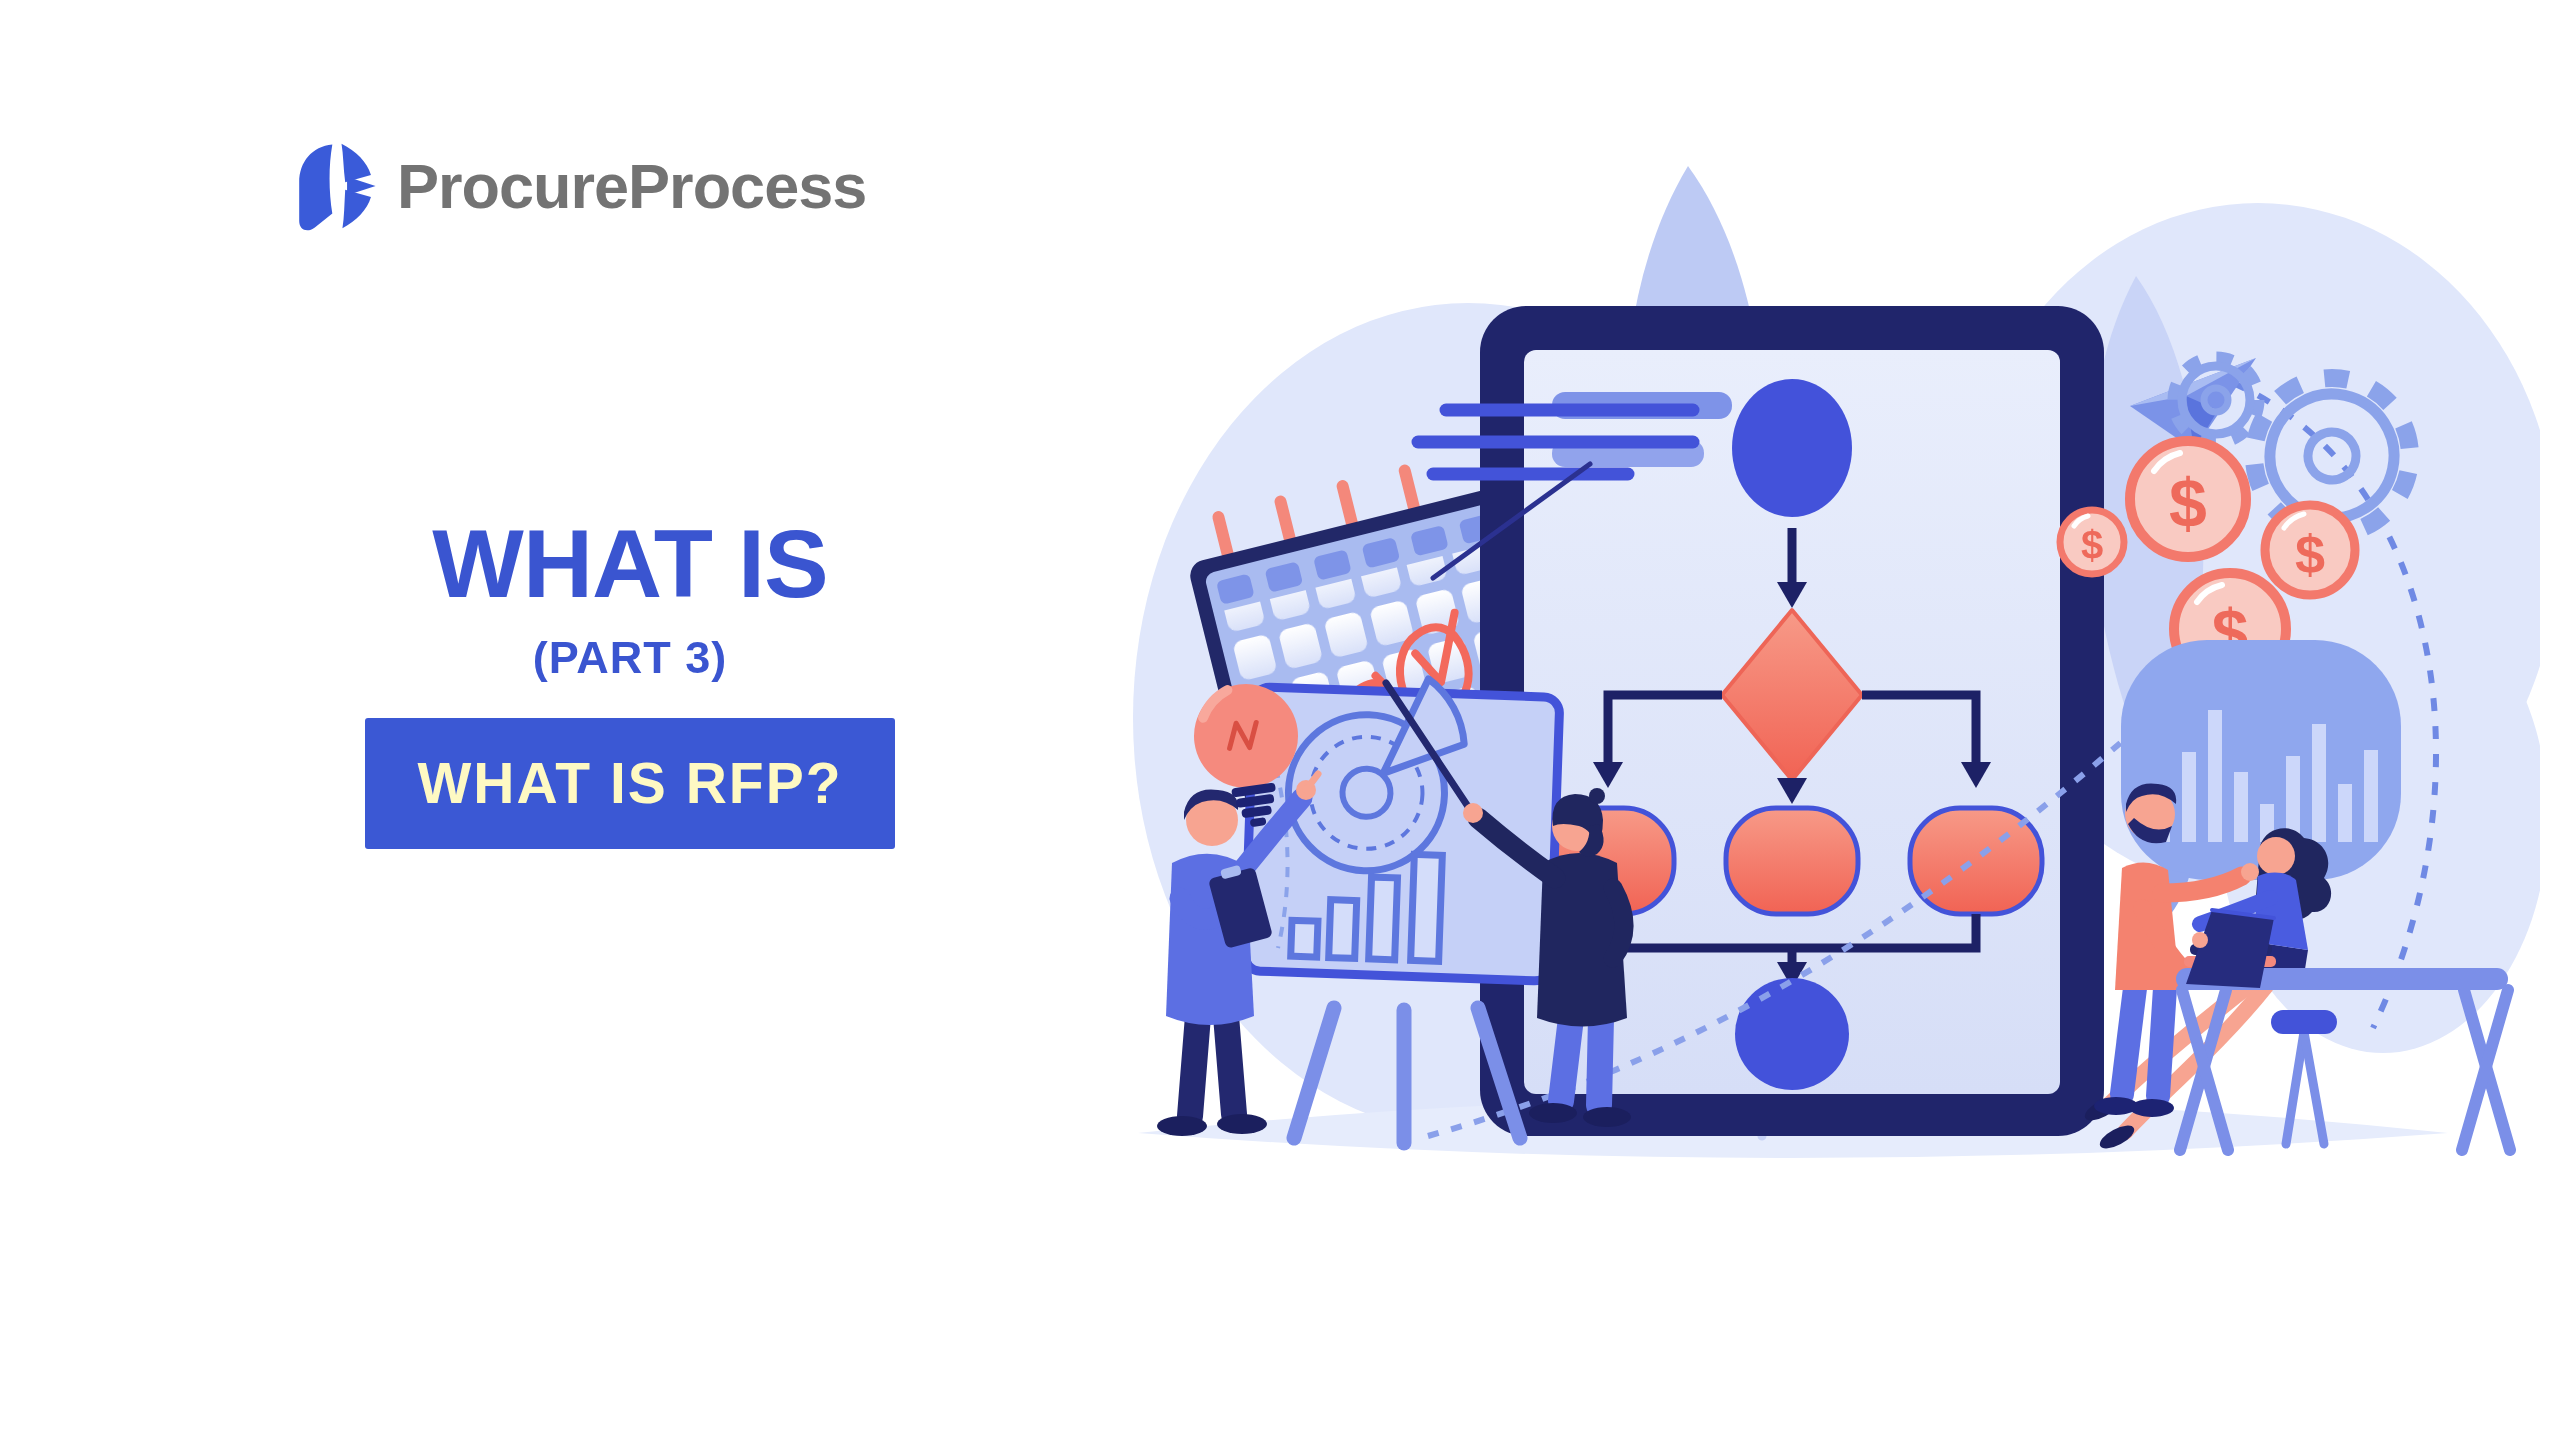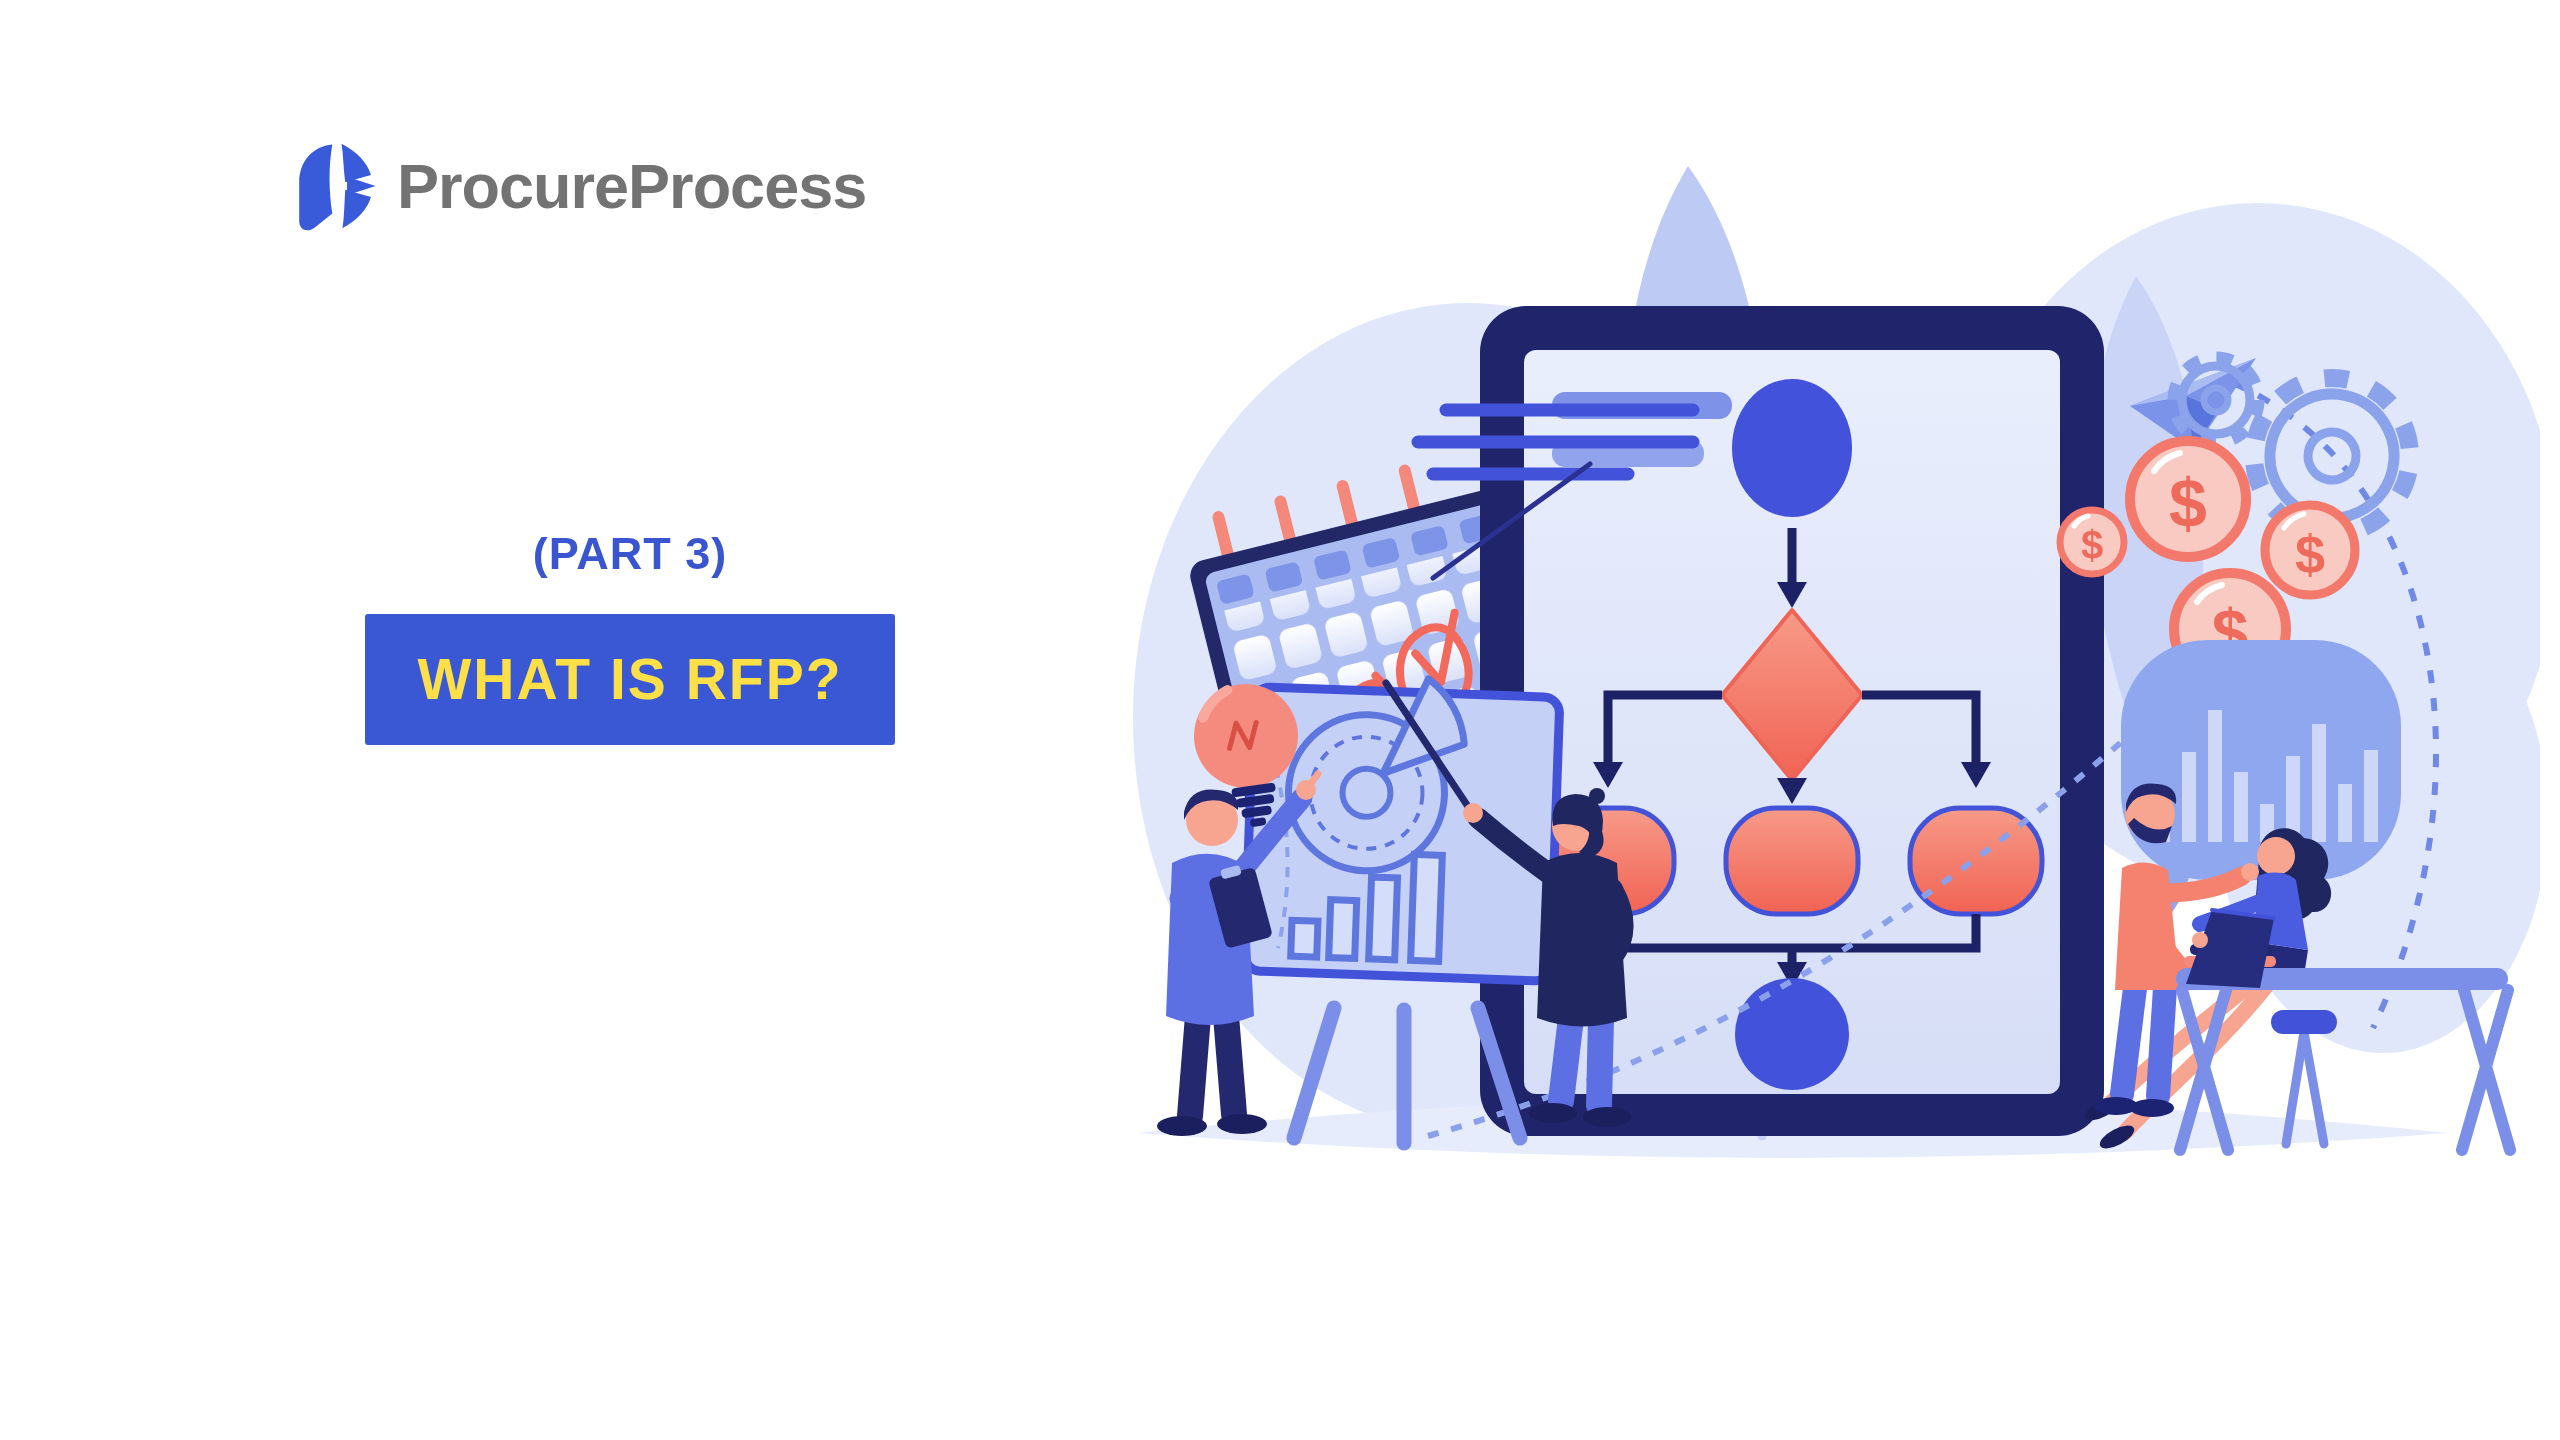--- a/index.html
+++ b/index.html
@@ -14,21 +14,21 @@
   .brand{position:absolute;left:290px;top:140px;display:flex;align-items:center;gap:15px;}
   .logo-mark{width:92px;height:92px;display:block;}
   .brand-name{font-size:63px;font-weight:700;color:#737373;letter-spacing:-1px;}
 
   
   .hero{position:absolute;left:150px;top:512px;width:960px;text-align:center;}
   .title{margin:0;color:#3a55d0;font-weight:800;font-size:97px;line-height:1.07;letter-spacing:-1px;}
   .title .line{display:block;white-space:nowrap;}
   .part{margin-top:16px;color:#3a55d0;font-weight:700;font-size:45px;letter-spacing:1px;}
   .cta{
-    display:inline-block;margin-top:34px;background:#3b58d4;color:#fde047;
+    display:inline-block;margin-top:34px;background:#3b58d4;color:#fef9c3;
     font-size:57px;font-weight:800;letter-spacing:2px;line-height:1;
     padding:37px 52px;border-radius:3px;cursor:pointer;user-select:none;
   }
 
   
   .illustration{position:absolute;left:1128px;top:148px;width:1412px;height:1042px;display:block;}
   .coin-text{font-family:"Liberation Sans",sans-serif;font-weight:bold;fill:#ee6a5b;}
 </style>
 </head>
 <body>
@@ -40,20 +40,21 @@
       <path d="M46 5 C24 7 10 24 10 46 L10 88 C10 98 19 101 27 95 L46 80 C42 56 42 28 46 5 Z" fill="#3a5bd9"></path>
       <path d="M56 4 C72 12 84 24 88 38 L60 46 C58 30 58 16 56 4 Z" fill="#3a5bd9"></path>
       <path d="M57 96 C72 88 84 76 88 62 L60 54 C59 70 59 84 57 96 Z" fill="#3a5bd9"></path>
       <path d="M62 40 L93 50 L62 60 Z" fill="#3a5bd9"></path>
     </svg>
     <div class="brand-name">ProcureProcess</div>
   </header>
 
   <section class="hero">
     <h1 class="title">
+      <span class="line">WHAT IS</span>
     </h1>
     <div class="part">(PART 3)</div>
     <div class="cta">WHAT IS RFP?</div>
   </section>
 
   <svg class="illustration" viewBox="0 0 1412 1042" aria-hidden="true">
     <defs>
       <linearGradient id="screenGrad" x1="0" y1="0" x2="0" y2="1">
         <stop offset="0" stop-color="#e9eefc"></stop>
           <stop offset="1" stop-color="#d6def7"></stop>

